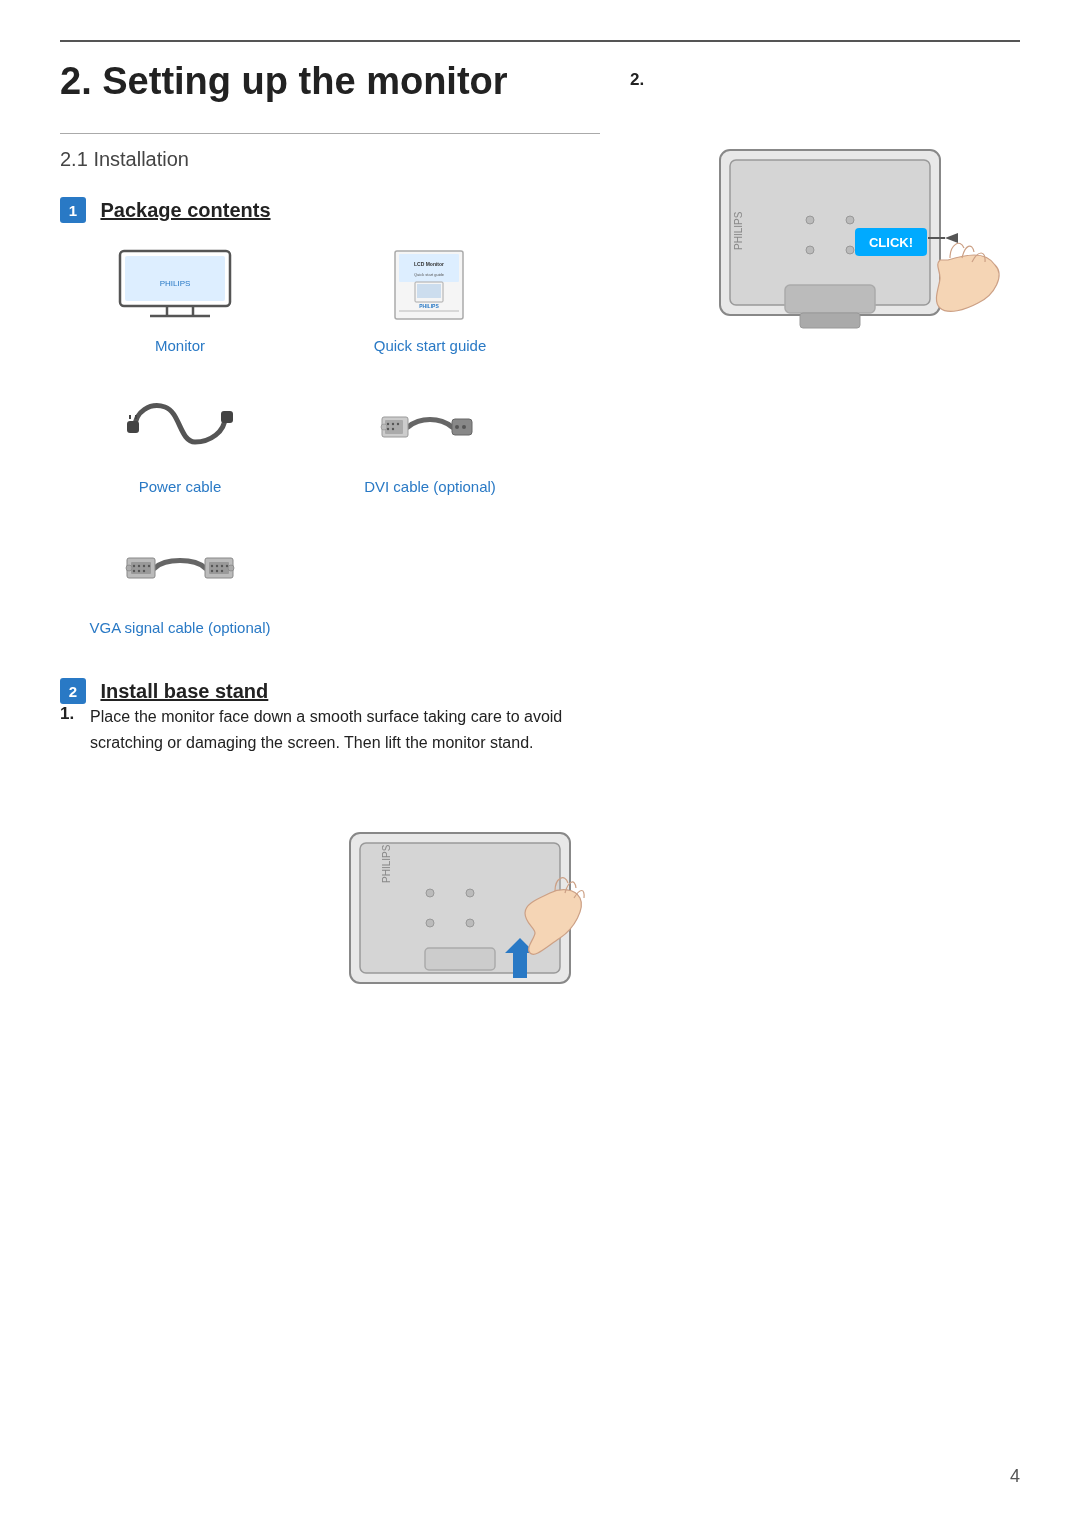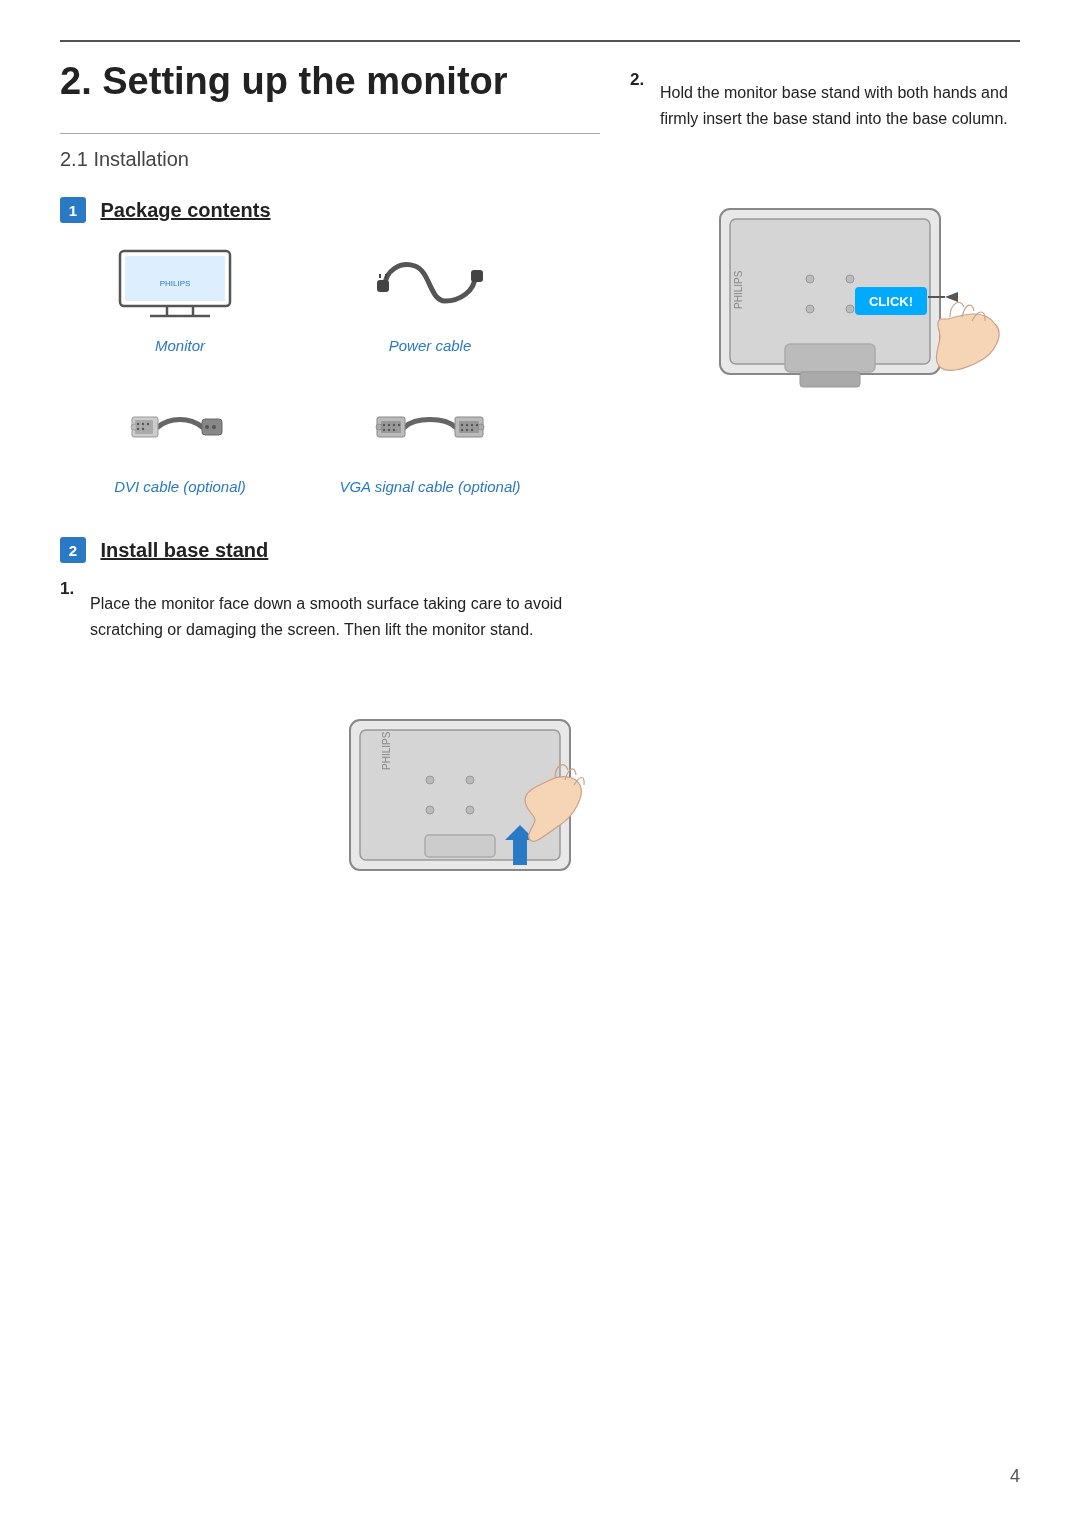--- a/index.html
+++ b/index.html
@@ -88,21 +88,20 @@
       display: flex;
       align-items: center;
       justify-content: center;
       margin-bottom: 6px;
     }
 
     .item-label {
       font-size: 15px;
       color: #2979c5;
       text-align: center;
-      font-style: italic;
     }
 
     
     .main-layout {
       display: flex;
       gap: 0;
     }
 
     .left-col {
       width: 540px;
@@ -195,20 +194,39 @@
               <rect x="10" y="10" width="100" height="45" rx="2" fill="#ddeeff"></rect>
               <line x1="52" y1="60" x2="52" y2="70" stroke="#555" stroke-width="2.5"></line>
               <line x1="78" y1="60" x2="78" y2="70" stroke="#555" stroke-width="2.5"></line>
               <line x1="35" y1="70" x2="95" y2="70" stroke="#555" stroke-width="2.5"></line>
               <text x="60" y="40" font-size="8" fill="#2979c5" text-anchor="middle" font-family="Arial">PHILIPS</text>
             </svg>
           </div>
           <div class="item-label">Monitor</div>
         </div>
 
+        <div class="package-item">
+          <div class="item-image">
+            <svg width="90" height="80" viewBox="0 0 90 80">
+
+              <rect x="10" y="5" width="68" height="68" rx="2" fill="#f5f5f5" stroke="#aaa" stroke-width="1.5"></rect>
+              <rect x="14" y="8" width="60" height="28" rx="1" fill="#ddeeff"></rect>
+
+              <text x="44" y="20" font-size="5" fill="#333" text-anchor="middle" font-family="Arial" font-weight="bold">LCD Monitor</text>
+              <text x="44" y="30" font-size="4" fill="#555" text-anchor="middle" font-family="Arial">Quick start guide</text>
+
+              <rect x="30" y="36" width="28" height="20" rx="1" fill="none" stroke="#aaa" stroke-width="1"></rect>
+              <rect x="32" y="38" width="24" height="14" fill="#cde"></rect>
+
+              <text x="44" y="62" font-size="5" fill="#2979c5" text-anchor="middle" font-family="Arial" font-weight="bold">PHILIPS</text>
+              <line x1="14" y1="65" x2="74" y2="65" stroke="#aaa" stroke-width="0.8"></line>
+            </svg>
+          </div>
+          <div class="item-label">Quick start guide</div>
+        </div>
 
 
 
         <div class="package-item">
           <div class="item-image">
             <svg width="110" height="60" viewBox="0 0 110 60">
 
               <path d="M10,30 C10,15 25,5 40,10 C55,15 55,45 70,45 C85,45 100,35 100,20" fill="none" stroke="#555" stroke-width="5" stroke-linecap="round"></path>
 
               <rect x="2" y="24" width="12" height="12" rx="3" fill="#444"></rect>
@@ -275,28 +293,28 @@
               <circle cx="4" cy="30" r="3" fill="#aaa" stroke="#888" stroke-width="0.8"></circle>
               <circle cx="106" cy="30" r="3" fill="#aaa" stroke="#888" stroke-width="0.8"></circle>
             </svg>
           </div>
           <div class="item-label">VGA signal cable (optional)</div>
         </div>
 
       </div>
 
       <div class="install-section">
-        <div style="margin-bottom:16px; margin-top:10px;">
+        <div style="margin-top:10px;">
           <span class="step-badge">2</span>
           <span class="step-label">Install base stand</span>
         </div>
 
         <div class="step-item">
           <span class="step-num-label">1.</span>
-          <span class="step-text" style="margin-top:12px;">Place the monitor face down a smooth surface taking care to avoid scratching or damaging the screen. Then lift the monitor stand.</span>
+          <span class="step-text" style="margin-top:0;">Place the monitor face down a smooth surface taking care to avoid scratching or damaging the screen. Then lift the monitor stand.</span>
         </div>
 
         <div class="monitor-diagram">
           <svg width="280" height="220" viewBox="0 0 280 220">
 
             <rect x="30" y="40" width="220" height="150" rx="10" fill="#e8e8e8" stroke="#888" stroke-width="2"></rect>
             <rect x="40" y="50" width="200" height="130" rx="6" fill="#d5d5d5" stroke="#999" stroke-width="1.5"></rect>
 
             <text x="70" y="90" font-size="10" fill="#888" font-family="Arial" transform="rotate(-90, 70, 90)">PHILIPS</text>
 
@@ -317,21 +335,20 @@
           </svg>
         </div>
       </div>
 
     </div>
 
     <div class="right-col">
 
       <div class="step-item" style="margin-top: 0; padding-top: 10px;">
         <span class="step-num-label">2.</span>
-        <span class="right-step2-text">Hold the monitor base stand with both hands and firmly insert the base stand into the base column.</span>
       </div>
 
       <div class="monitor-diagram" style="margin-top:30px;">
         <svg width="320" height="280" viewBox="0 0 320 280">
 
           <rect x="20" y="30" width="220" height="165" rx="10" fill="#e8e8e8" stroke="#888" stroke-width="2"></rect>
           <rect x="30" y="40" width="200" height="145" rx="6" fill="#d5d5d5" stroke="#999" stroke-width="1.5"></rect>
 
           <text x="42" y="130" font-size="10" fill="#888" font-family="Arial" transform="rotate(-90,42,130)">PHILIPS</text>
 

